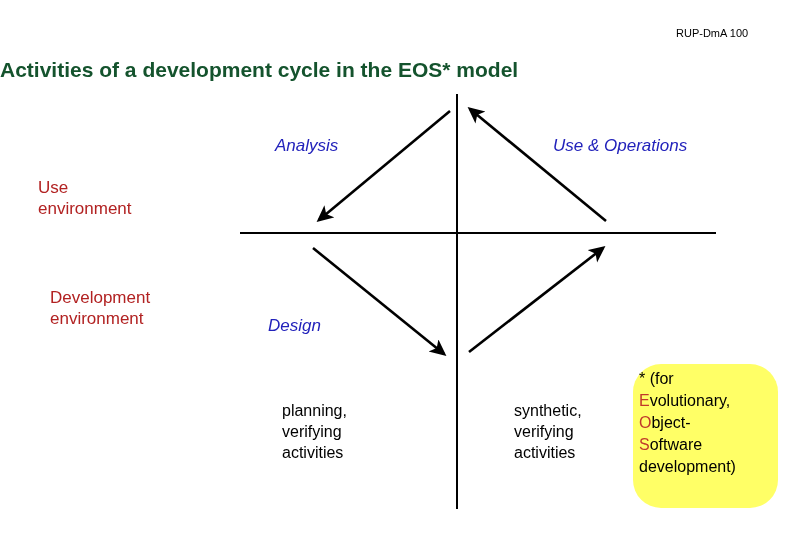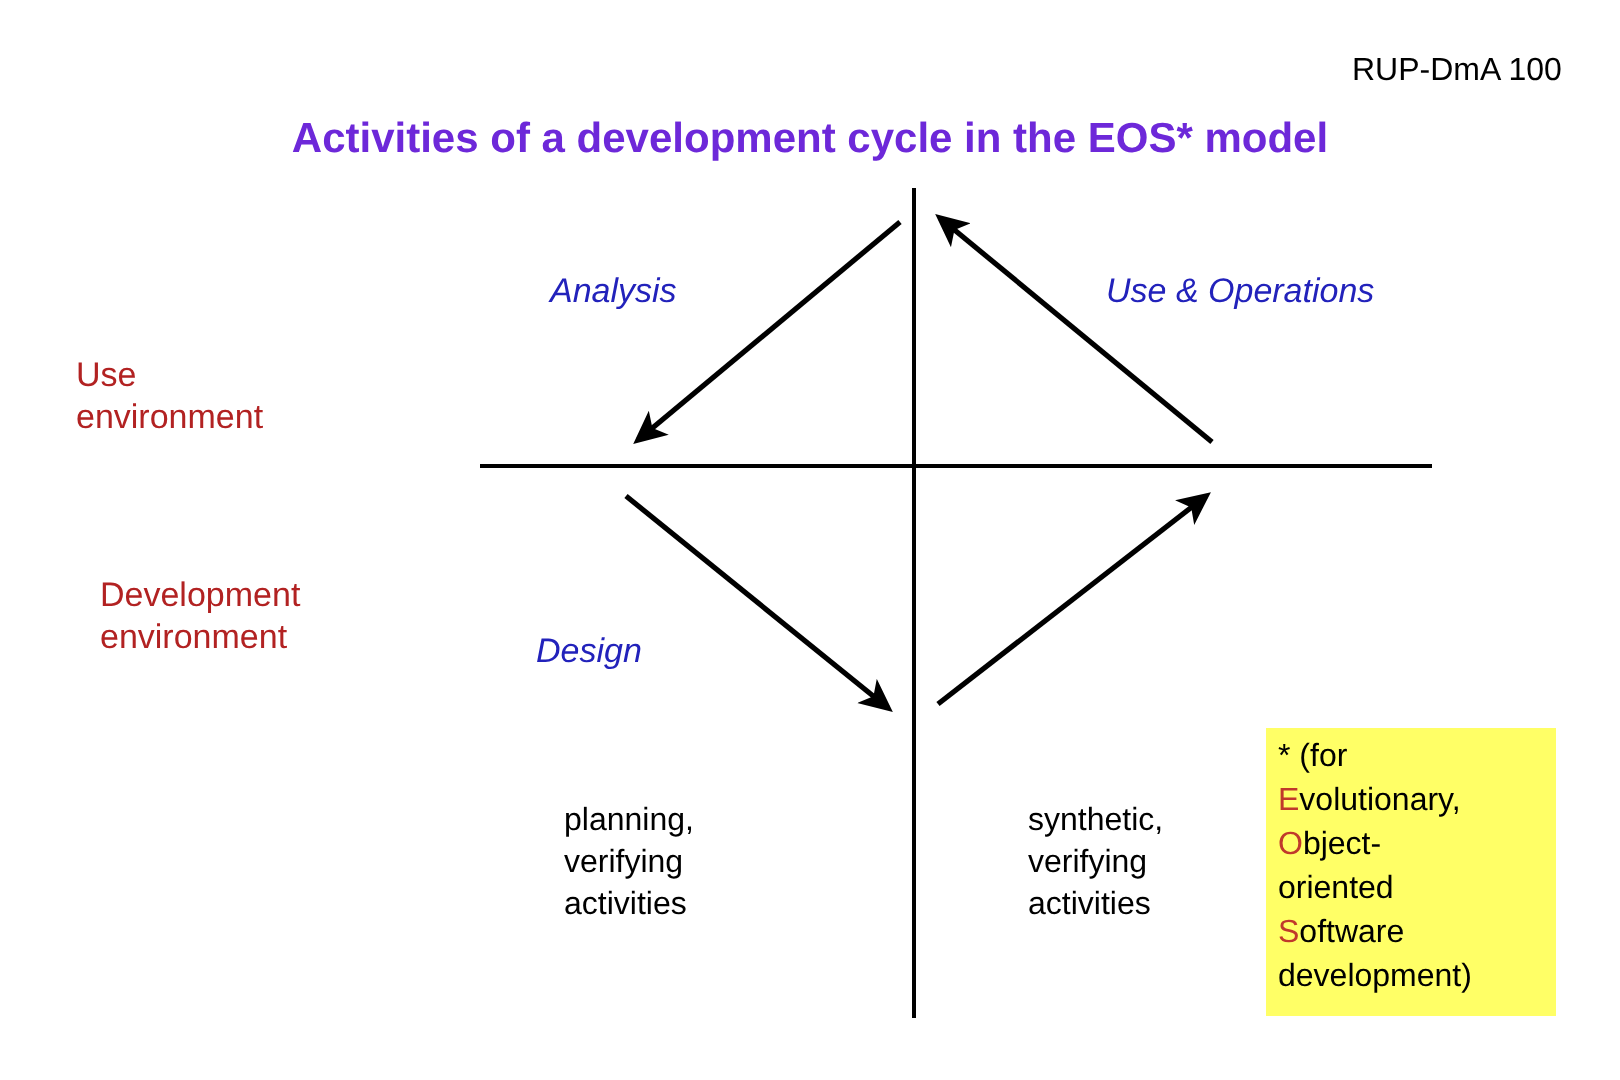--- a/index.html
+++ b/index.html
@@ -10,30 +10,29 @@
     overflow:hidden;
     position:relative;
   }
   #stage{position:absolute;left:0;top:0;width:810px;height:540px;}
 
   .abs{position:absolute;}
 
   
   #doc-code{
     left:676px;top:27px;
-    font-size:16px;color:#000;
+    font-size:11px;color:#000;
     white-space:nowrap;
     letter-spacing:0px;
   }
 
   
   #page-title{
     left:0px;top:58px;width:810px;
-    text-align:center;
-    font-size:21px;font-weight:bold;color:#6d28d9;
+    font-size:21px;font-weight:bold;color:#14532d;
     white-space:nowrap;
   }
 
   
   #axis-vertical{
     left:456px;top:94px;width:2px;height:415px;
     background:#000000;
   }
   #axis-horizontal{
     left:240px;top:232px;width:476px;height:2px;
@@ -83,20 +82,21 @@
   
   #legend-box{
     left:633px;top:364px;
     width:145px;height:144px;
     background:#ffff66;
     font-size:16px;
     line-height:22px;
     color:#000000;
     padding:4px 17px 0 6px;
     box-sizing:border-box;
+    border-radius:28px;
   }
   #legend-box .hl{color:#c0392b;}
   #legend-box div{white-space:nowrap;}
 </style>
 </head>
 <body>
 
 <div id="stage">
 
   <div class="abs" id="doc-code">RUP-DmA 100</div>
@@ -148,18 +148,17 @@
   <div class="abs activity-note" id="note-right">
     <div>synthetic,</div>
     <div>verifying</div>
     <div>activities</div>
   </div>
 
   <div class="abs" id="legend-box">
     <div>* (for</div>
     <div><span class="hl">E</span><span>volutionary,</span></div>
     <div><span class="hl">O</span><span>bject-</span></div>
-    <div>oriented</div>
     <div><span class="hl">S</span><span>oftware</span></div>
     <div>development)</div>
   </div>
 
 </div>
 
 </body></html>

